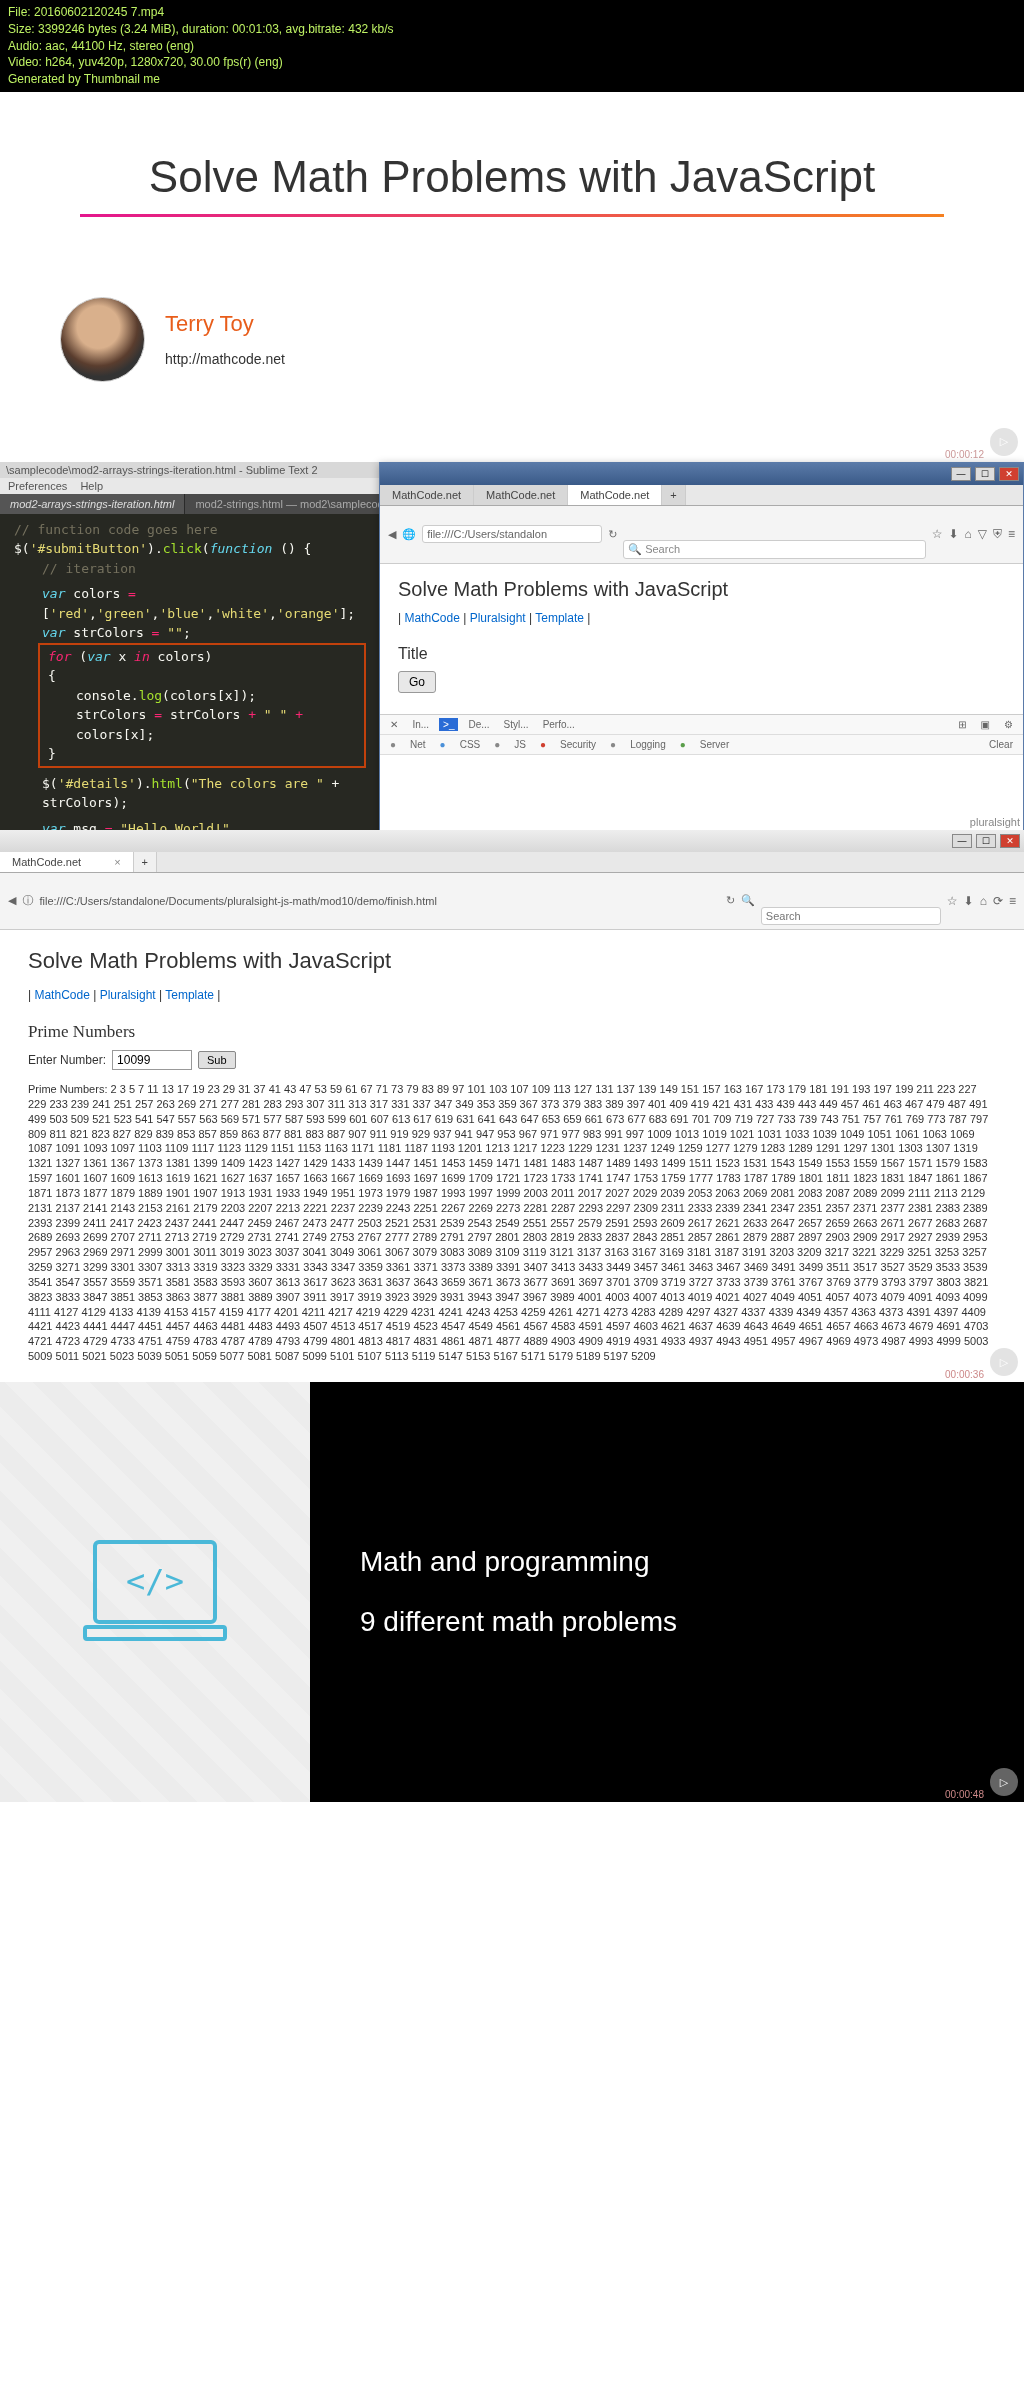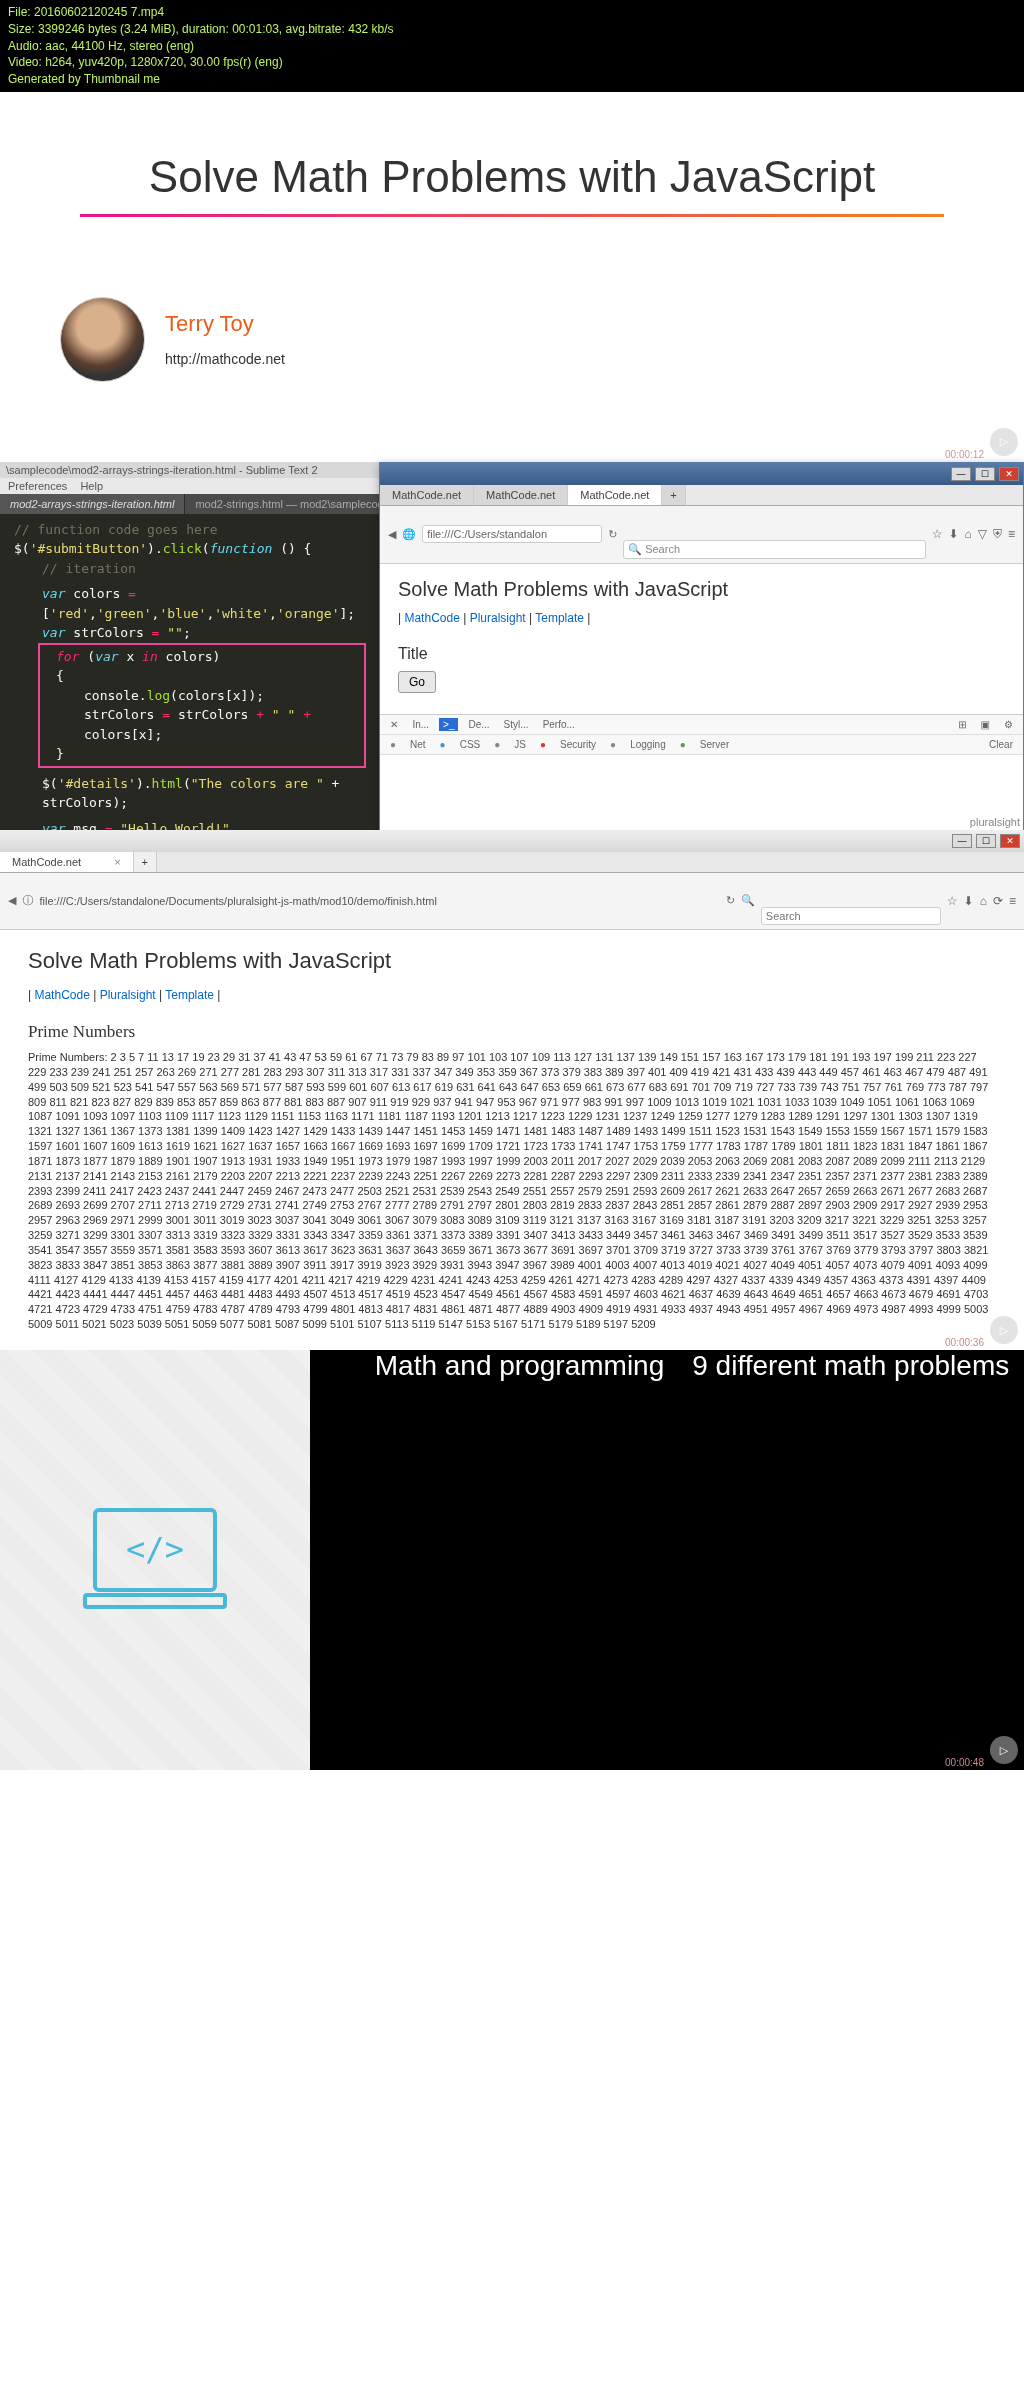--- a/index.html
+++ b/index.html
@@ -29,21 +29,21 @@
 .editor-tab { background: #4a4a4a; color: #aaa; font-size: 11px; padding: 4px 10px; border-right: 1px solid #2a2a2a; }
 .editor-tab.active { background: #555; color: #ddd; font-style: italic; }
 .code-area { background: #272822; color: #f8f8f2; font-family: 'Consolas', monospace; font-size: 13px; padding: 6px 14px; line-height: 1.5; width: 380px; height: 330px; overflow: hidden; }
 .c-comment { color: #75715e; }
 .c-func { color: #a6e22e; }
 .c-keyword { color: #f92672; font-style: italic; }
 .c-key2 { color: #66d9ef; font-style: italic; }
 .c-string { color: #e6db74; }
 .c-op { color: #f92672; }
 .c-plain { color: #f8f8f2; }
-.redbox { border: 2px solid #ec4899; padding: 2px 16px; display: inline-block; }
+.redbox { border: 2px solid #c2410c; padding: 2px 8px; display: inline-block; }
 
 .browser-window { position: absolute; top: 0; right: 0; width: 645px; background: #fff; border: 1px solid #5a7aa8; box-shadow: 0 2px 8px rgba(0,0,0,0.3); }
 .browser-titlebar { background: linear-gradient(#5a7aa8, #3a5a88); height: 22px; display:flex; justify-content:flex-end; align-items:center; padding: 0 4px; gap:4px; }
 .win-btn { width: 20px; height: 14px; background: #ddd; border:1px solid #888; font-size:9px; text-align:center; line-height:12px; }
 .win-btn.close { background: #d04030; color:#fff; }
 .browser-tabs { background: #e8e8e8; display: flex; border-bottom: 1px solid #aaa; font-size: 11px; }
 .browser-tab { padding: 4px 12px; border-right: 1px solid #ccc; background: #d8d8d8; color:#444; }
 .browser-tab.active { background: #fff; font-weight: 500; }
 .browser-tab.plus { padding: 4px 8px; }
 .browser-addr { background: #f4f4f4; padding: 4px 8px; display:flex; align-items:center; gap:6px; border-bottom:1px solid #ccc; font-size:11px; color:#666; }
@@ -75,21 +75,21 @@
 .prime-input-row { font-size: 12px; color:#333; margin-bottom: 12px; display:flex; align-items:center; gap:6px; }
 .prime-input { border:1px solid #999; padding:2px 4px; width:80px; font-size:12px; }
 .submit-btn { background:#e0e0e0; border:1px solid #888; padding:2px 8px; font-size:11px; border-radius:2px; }
 .prime-output { font-size: 11px; color: #333; line-height: 1.35; word-wrap: break-word; font-family: Arial; }
 
 
 .outro { display: flex; height: 420px; position: relative; }
 .outro-left { width: 310px; background: #f0f0f0; display:flex; align-items:center; justify-content:center; position:relative; overflow:hidden; }
 .outro-left::before { content:''; position:absolute; inset:0; background: repeating-linear-gradient(45deg, #e8e8e8 0 20px, #f0f0f0 20px 40px); opacity:0.5; }
 .laptop-icon { position:relative; z-index:1; }
-.outro-right { flex: 1; background: #000; color: #fff; display:flex; flex-direction:row; justify-content:center; padding-left: 50px; gap: 28px; }
+.outro-right { flex: 1; background: #000; color: #fff; display:flex; flex-direction:column; justify-content:center; padding-left: 50px; gap: 28px; }
 .outro-right div { font-size: 28px; font-weight: 300; }
 </style>
 </head>
 <body>
 
 <div class="video-meta">
   <div>File: 20160602120245 7.mp4</div>
   <div>Size: 3399246 bytes (3.24 MiB), duration: 00:01:03, avg.bitrate: 432 kb/s</div>
   <div>Audio: aac, 44100 Hz, stereo (eng)</div>
   <div>Video: h264, yuv420p, 1280x720, 30.00 fps(r) (eng)</div>
@@ -249,20 +249,25 @@
   </div>
   <div class="browser2-content">
     <h2>Solve Math Problems with JavaScript</h2>
     <div class="nav-links">
       <span>| </span><a>MathCode</a>
       <span> | </span><a>Pluralsight</a>
       <span> | </span><a>Template</a>
       <span> |</span>
     </div>
     <div class="prime-header">Prime Numbers</div>
+    <div class="prime-input-row">
+      <span>Enter Number:</span>
+      <input class="prime-input" value="10099" style="">
+      <button class="submit-btn">Sub</button>
+    </div>
     <div class="prime-output">
       <span>Prime Numbers:</span>
       <span>2 3 5 7 11 13 17 19 23 29 31 37 41 43 47 53 59 61 67 71 73 79 83 89 97 101 103 107 109 113 127 131 137 139 149 151 157 163 167 173 179 181 191 193 197 199 211 223 227 229 233 239 241 251 257 263 269 271 277 281 283 293 307 311 313 317 331 337 347 349 353 359 367 373 379 383 389 397 401 409 419 421 431 433 439 443 449 457 461 463 467 479 487 491 499 503 509 521 523 541 547 557 563 569 571 577 587 593 599 601 607 613 617 619 631 641 643 647 653 659 661 673 677 683 691 701 709 719 727 733 739 743 751 757 761 769 773 787 797 809 811 821 823 827 829 839 853 857 859 863 877 881 883 887 907 911 919 929 937 941 947 953 967 971 977 983 991 997 1009 1013 1019 1021 1031 1033 1039 1049 1051 1061 1063 1069 1087 1091 1093 1097 1103 1109 1117 1123 1129 1151 1153 1163 1171 1181 1187 1193 1201 1213 1217 1223 1229 1231 1237 1249 1259 1277 1279 1283 1289 1291 1297 1301 1303 1307 1319 1321 1327 1361 1367 1373 1381 1399 1409 1423 1427 1429 1433 1439 1447 1451 1453 1459 1471 1481 1483 1487 1489 1493 1499 1511 1523 1531 1543 1549 1553 1559 1567 1571 1579 1583 1597 1601 1607 1609 1613 1619 1621 1627 1637 1657 1663 1667 1669 1693 1697 1699 1709 1721 1723 1733 1741 1747 1753 1759 1777 1783 1787 1789 1801 1811 1823 1831 1847 1861 1867 1871 1873 1877 1879 1889 1901 1907 1913 1931 1933 1949 1951 1973 1979 1987 1993 1997 1999 2003 2011 2017 2027 2029 2039 2053 2063 2069 2081 2083 2087 2089 2099 2111 2113 2129 2131 2137 2141 2143 2153 2161 2179 2203 2207 2213 2221 2237 2239 2243 2251 2267 2269 2273 2281 2287 2293 2297 2309 2311 2333 2339 2341 2347 2351 2357 2371 2377 2381 2383 2389 2393 2399 2411 2417 2423 2437 2441 2447 2459 2467 2473 2477 2503 2521 2531 2539 2543 2549 2551 2557 2579 2591 2593 2609 2617 2621 2633 2647 2657 2659 2663 2671 2677 2683 2687 2689 2693 2699 2707 2711 2713 2719 2729 2731 2741 2749 2753 2767 2777 2789 2791 2797 2801 2803 2819 2833 2837 2843 2851 2857 2861 2879 2887 2897 2903 2909 2917 2927 2939 2953 2957 2963 2969 2971 2999 3001 3011 3019 3023 3037 3041 3049 3061 3067 3079 3083 3089 3109 3119 3121 3137 3163 3167 3169 3181 3187 3191 3203 3209 3217 3221 3229 3251 3253 3257 3259 3271 3299 3301 3307 3313 3319 3323 3329 3331 3343 3347 3359 3361 3371 3373 3389 3391 3407 3413 3433 3449 3457 3461 3463 3467 3469 3491 3499 3511 3517 3527 3529 3533 3539 3541 3547 3557 3559 3571 3581 3583 3593 3607 3613 3617 3623 3631 3637 3643 3659 3671 3673 3677 3691 3697 3701 3709 3719 3727 3733 3739 3761 3767 3769 3779 3793 3797 3803 3821 3823 3833 3847 3851 3853 3863 3877 3881 3889 3907 3911 3917 3919 3923 3929 3931 3943 3947 3967 3989 4001 4003 4007 4013 4019 4021 4027 4049 4051 4057 4073 4079 4091 4093 4099 4111 4127 4129 4133 4139 4153 4157 4159 4177 4201 4211 4217 4219 4229 4231 4241 4243 4253 4259 4261 4271 4273 4283 4289 4297 4327 4337 4339 4349 4357 4363 4373 4391 4397 4409 4421 4423 4441 4447 4451 4457 4463 4481 4483 4493 4507 4513 4517 4519 4523 4547 4549 4561 4567 4583 4591 4597 4603 4621 4637 4639 4643 4649 4651 4657 4663 4673 4679 4691 4703 4721 4723 4729 4733 4751 4759 4783 4787 4789 4793 4799 4801 4813 4817 4831 4861 4871 4877 4889 4903 4909 4919 4931 4933 4937 4943 4951 4957 4967 4969 4973 4987 4993 4999 5003 5009 5011 5021 5023 5039 5051 5059 5077 5081 5087 5099 5101 5107 5113 5119 5147 5153 5167 5171 5179 5189 5197 5209</span>
     </div>
   </div>
   <div class="play-badge" style="position:absolute;bottom:6px;right:6px;">▷</div>
   <div style="position:absolute;bottom:2px;right:40px;color:#c88;font-size:10px;">00:00:36</div>
 </div>
 
 <div class="outro">

